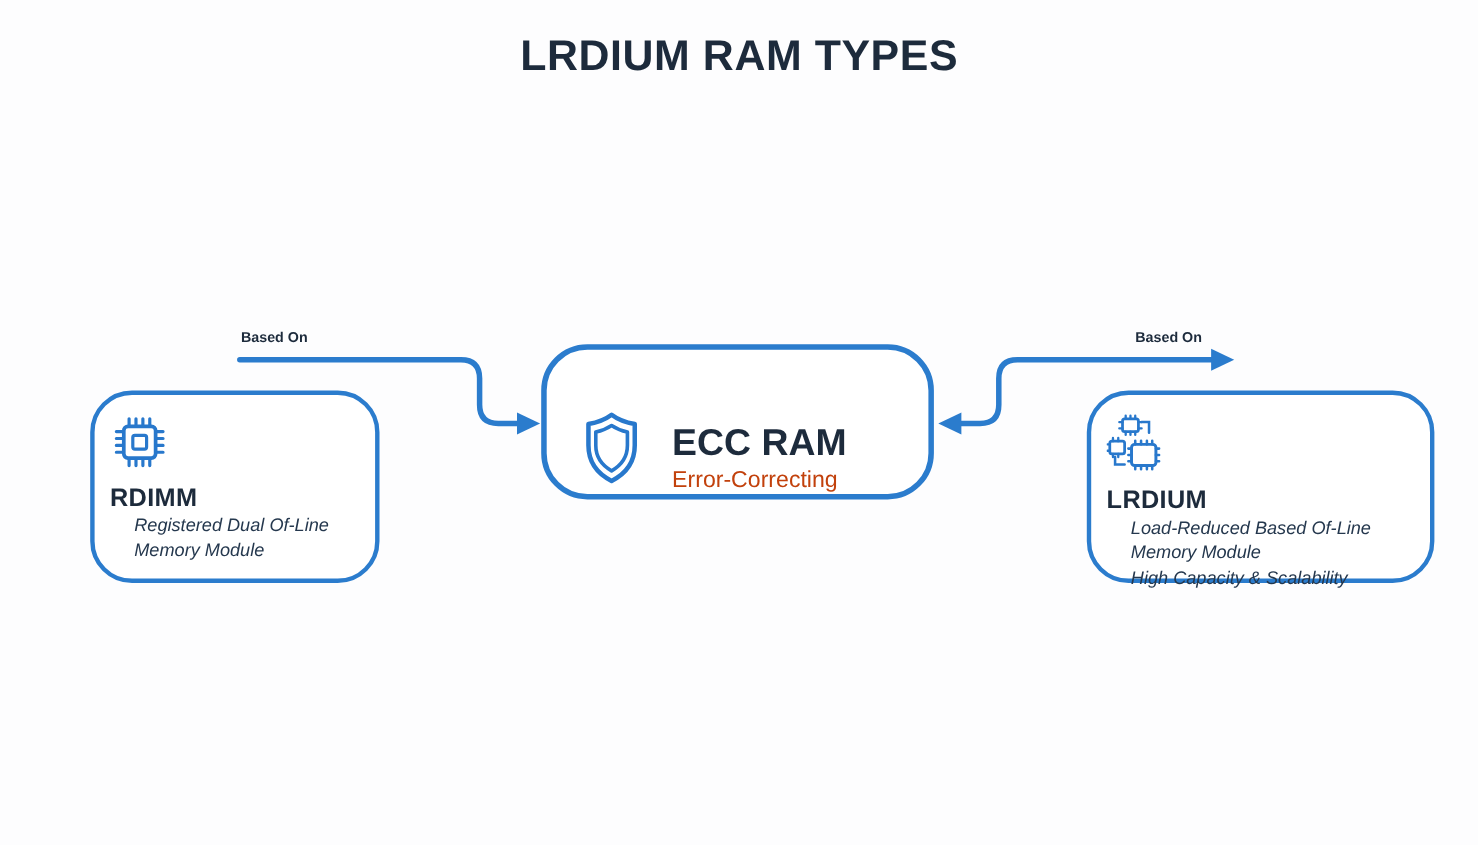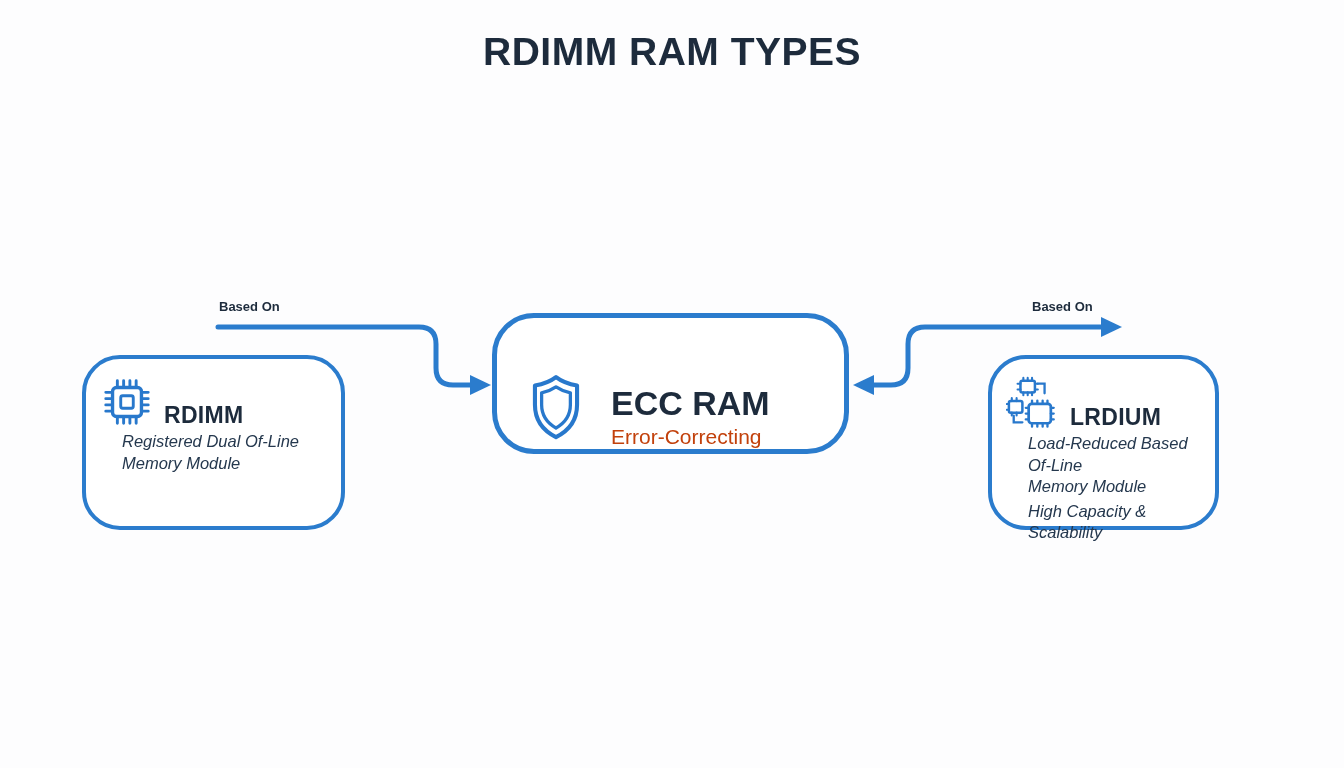--- a/index.html
+++ b/index.html
@@ -48,36 +48,37 @@
     border: 4px solid #2b7ccd;
     border-radius: 38px;
     box-sizing: border-box;
   }
   .node.side {
     width: 263px;
     height: 175px;
     padding: 16px 14px 0 14px;
   }
   .node.left-node  { left: 82px;  top: 355px; }
-  .node.right-node { left: 988px; top: 355px; width: 231px; }
+  .node.right-node { left: 988px; top: 355px; width: 316px; }
   .node.center-node {
     left: 492px;
     top: 313px;
     width: 357px;
     height: 141px;
     border-width: 5px;
     border-radius: 42px;
     display: flex;
     align-items: flex-end;
     padding-left: 28px;
   }
   .node-header {
     display: flex;
-    align-items: flex-end;
+    align-items: flex-start;
     gap: 10px;
+    flex-direction: column;
   }
   .node-title {
     font-size: 23px;
     font-weight: bold;
     color: #1d2b3c;
     letter-spacing: 0.3px;
   }
   .node-body {
     margin-left: 22px;
     margin-top: 2px;
@@ -99,21 +100,21 @@
     color: #c2410c;
     margin-top: 3px;
   }
   .icon { display: block; flex: 0 0 auto; }
 </style>
 </head>
 <body>
 
 <div class="canvas">
 
-  <h1 class="page-title">RDIMM RAM TYPES</h1>
+  <h1 class="page-title">LRDIUM RAM TYPES</h1>
 
   <svg class="connectors" width="1344" height="768" viewBox="0 0 1344 768">
 
     <g stroke="#2b7ccd" stroke-width="5" fill="none" stroke-linecap="round">
       <path d="M218 327 L419 327 Q436 327 436 344 L436 368 Q436 385 453 385 L470 385"></path>
     </g>
     <polygon points="470,375 491,385 470,395" fill="#2b7ccd"></polygon>
 
     <g stroke="#2b7ccd" stroke-width="5" fill="none" stroke-linecap="round">
       <path d="M872 385 L891 385 Q908 385 908 368 L908 344 Q908 327 925 327 L1102 327"></path>

